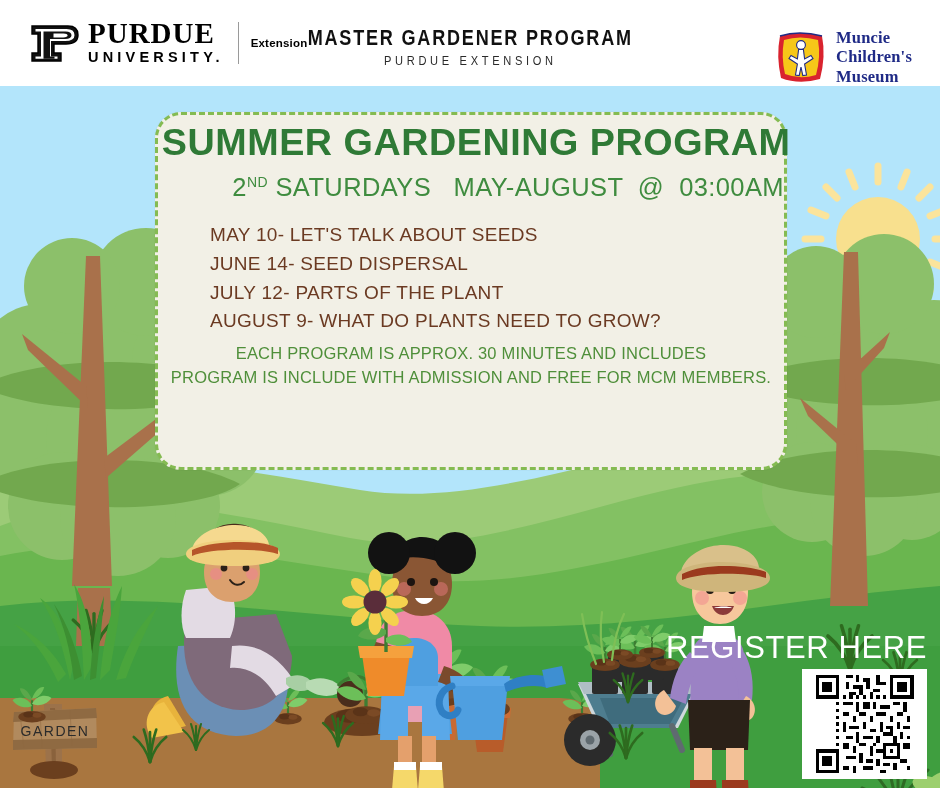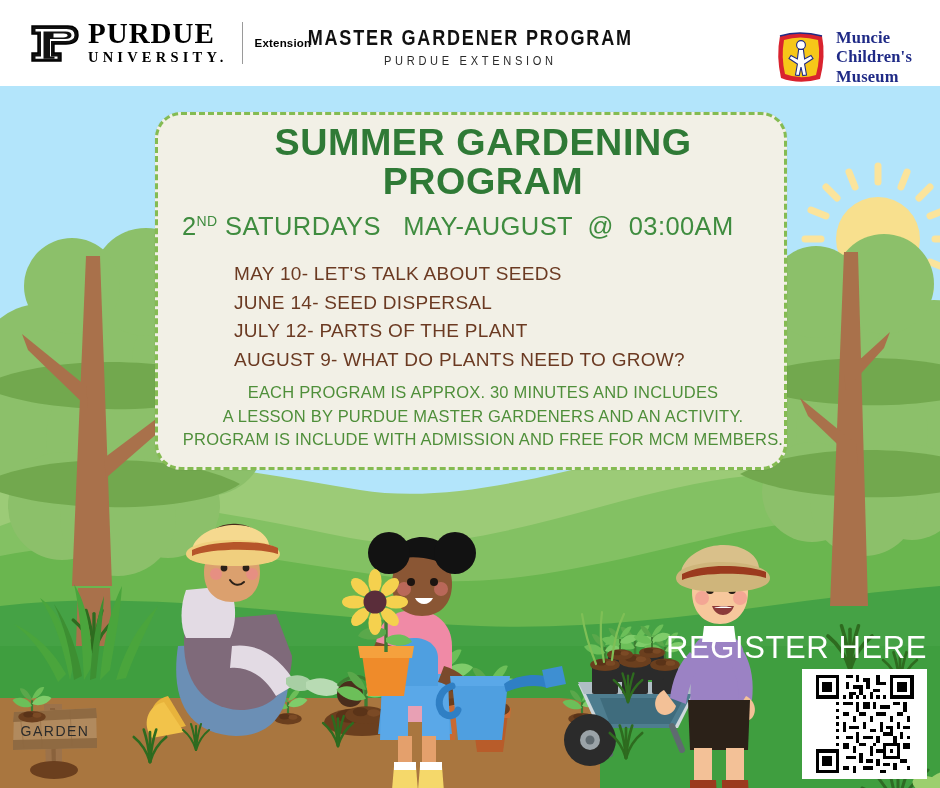--- a/index.html
+++ b/index.html
@@ -11,21 +11,21 @@
 
   
   .header { position:absolute; left:0; top:0; width:940px; height:86px;
     background:#ffffff; z-index:60; }
 
   .purdue-lockup { position:absolute; left:28px; top:18px; display:flex; align-items:center; height:50px; }
   .purdue-pmark { width:52px; height:46px; position:relative; flex:0 0 auto; }
   .purdue-wordmark { margin-left:8px; display:flex; flex-direction:column; justify-content:center; height:46px; }
   .pw-top { font-family:"Liberation Serif", serif; font-weight:bold; font-size:29px;
     letter-spacing:1px; line-height:1; color:#000; }
-  .pw-bot { font-family:Liberation Serif, serif; font-weight:bold; font-size:14.5px;
+  .pw-bot { font-family:Liberation Sans, sans-serif; font-weight:bold; font-size:14.5px;
     letter-spacing:4.2px; line-height:1.25; color:#000; }
   .purdue-div { width:1px; height:42px; background:#9a9a9a; margin:0 12px 0 14px; }
   .purdue-ext { font-family:"Liberation Sans", sans-serif; font-weight:bold; font-size:11.5px;
     color:#000; letter-spacing:.2px; }
 
   .center-title { position:absolute; left:0; right:0; top:22px; text-align:center;
     pointer-events:none; }
   .ct-small { font-family:"Liberation Sans", sans-serif; font-weight:normal; font-size:13.5px;
     letter-spacing:4.5px; color:#2a2a2a; transform:scaleX(.82); display:inline-block; }
   .ct-big { font-family:"Liberation Sans", sans-serif; font-weight:bold; font-size:22px;
@@ -37,22 +37,22 @@
     font-size:16.5px; line-height:1.18; color:#1f2a86; letter-spacing:.2px; }
 
   
   .scene { position:absolute; left:0; top:86px; width:940px; height:702px; overflow:hidden;
     background:#b3e5fb; }
   .scene svg { position:absolute; left:0; top:0; }
 
   
   .panel { position:absolute; left:155px; top:112px; width:632px; height:358px;
     background:#f2f0e6; border:3px dashed #85bb52; border-radius:26px; z-index:40;
-    display:flex; flex-direction:column; align-items:flex-start; padding-top:9px;
-    box-shadow:0 0 0 1px rgba(0,0,0,.02);padding-left:24px; }
+    display:flex; flex-direction:column; align-items:flex-end; padding-top:9px;
+    box-shadow:0 0 0 1px rgba(0,0,0,.02); }
 
   .p-title { font-family:"Liberation Sans", sans-serif; font-weight:bold; font-size:37px;
     color:#2f7a36; letter-spacing:.5px; line-height:1.05; text-align:center;
     transform:scaleX(1.02); }
   .p-sub { font-family:"Liberation Sans", sans-serif; font-weight:normal; font-size:25.5px;
     color:#3f8c3f; margin-top:10px; text-align:center; letter-spacing:.4px; white-space:pre; }
   .p-sub sup { font-size:14px; vertical-align:super; }
 
   .p-list { margin-top:19px; width:100%; padding-left:52px; }
   .p-list-item { font-family:"Liberation Sans", sans-serif; font-size:19px; color:#6b3a22;
@@ -582,21 +582,20 @@
 
     <div class="p-list">
       <div class="p-list-item">MAY 10- LET'S TALK ABOUT SEEDS</div>
       <div class="p-list-item">JUNE 14- SEED DISPERSAL</div>
       <div class="p-list-item">JULY 12- PARTS OF THE PLANT</div>
       <div class="p-list-item">AUGUST 9- WHAT DO PLANTS NEED TO GROW?</div>
     </div>
 
     <div class="p-note">
       <div class="p-note-line">EACH PROGRAM IS APPROX. 30 MINUTES AND INCLUDES</div>
-      <div class="p-note-line">A LESSON BY PURDUE MASTER GARDENERS AND AN ACTIVITY.</div>
       <div class="p-note-line">PROGRAM IS INCLUDE WITH ADMISSION AND FREE FOR MCM MEMBERS.</div>
     </div>
   </div>
 
   <div class="register">
     <div class="register-label">REGISTER HERE</div>
   </div>
 
   <div class="qr-box">
     <svg viewBox="0 0 29 29" shape-rendering="crispEdges" aria-hidden="true">

